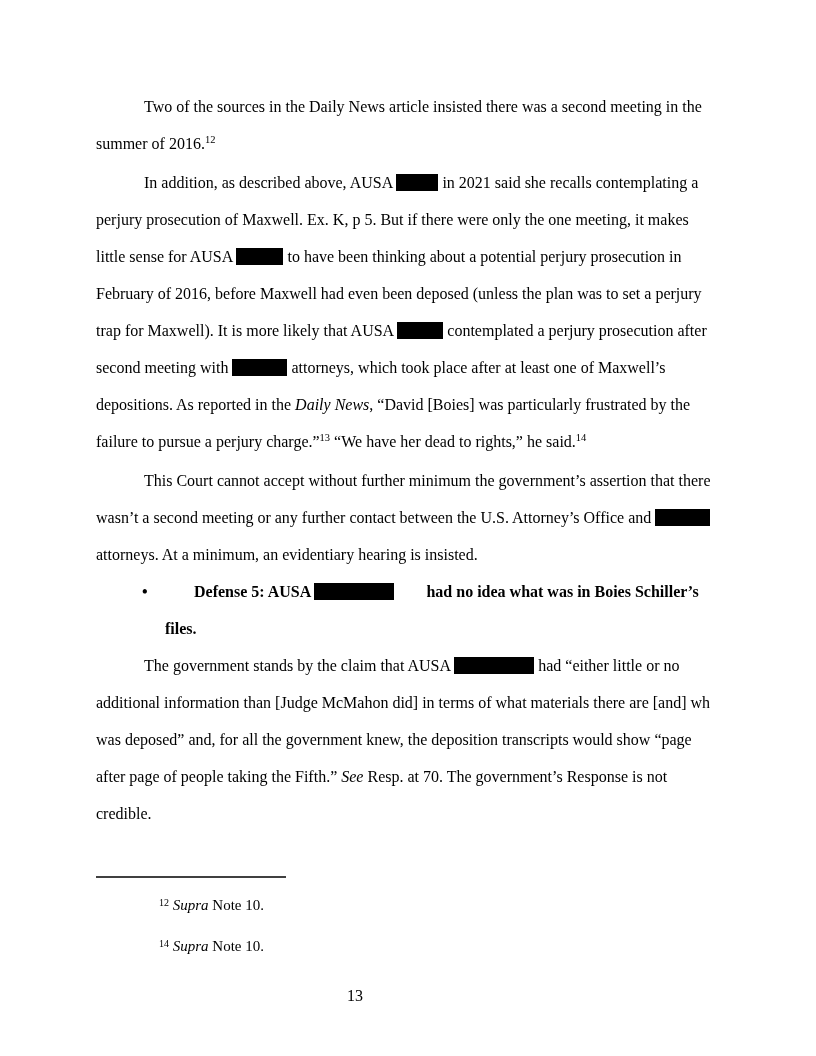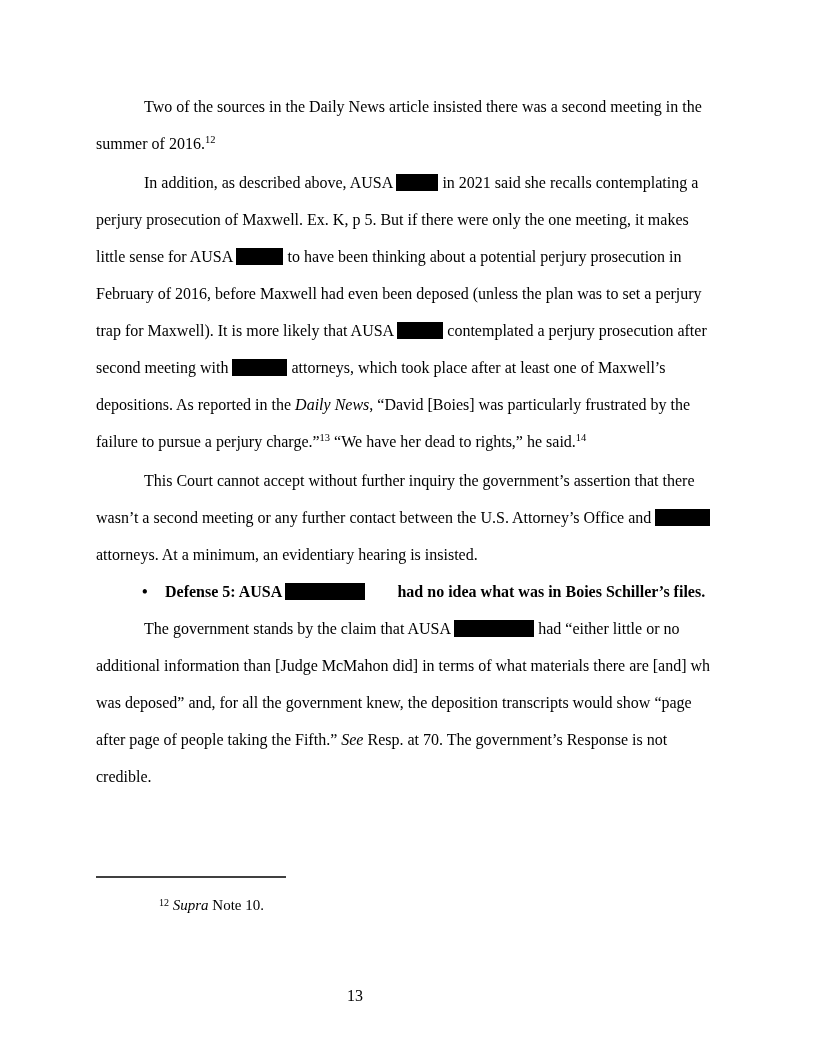--- a/index.html
+++ b/index.html
@@ -84,24 +84,25 @@
     font-size: 16px;
   }
 </style>
 </head>
 <body>
 
 <div class="page">
   <div class="doc-body">
       <p><span>Two of the sources in the Daily News article insisted there was a second meeting in the summer of 2016.</span><span class="sup">12</span></p>
       <p><span>In addition, as described above, AUSA </span><span class="redaction" style="width: 42px; background: rgb(0, 0, 0);"></span><span> in 2021 said she recalls contemplating a perjury prosecution of Maxwell. Ex. K, p 5. But if there were only the one meeting, it makes little sense for AUSA </span><span class="redaction" style="width: 47px; background: rgb(0, 0, 0);"></span><span> to have been thinking about a potential perjury prosecution in February of 2016, before Maxwell had even been deposed (unless the plan was to set a perjury trap for Maxwell). It is more likely that AUSA </span><span class="redaction" style="width: 46px; background: rgb(0, 0, 0);"></span><span> contemplated a perjury prosecution after a second meeting with </span><span class="redaction" style="width: 55px; background: rgb(0, 0, 0);"></span><span> attorneys, which took place after at least one of Maxwell’s depositions. As reported in the </span><span style="font-style: italic;">Daily News</span><span>, “David [Boies] was particularly frustrated by the failure to pursue a perjury charge.”</span><span class="sup">13</span><span> “We have her dead to rights,” he said.</span><span class="sup">14</span></p>
-      <p><span>This Court cannot accept without further inquiry the government’s assertion that there wasn’t a second meeting or any further contact between the U.S. Attorney’s Office and </span><span class="redaction" style="width: 58px; background: rgb(0, 0, 0);"></span><span> attorneys. At a minimum, an evidentiary hearing is insisted.</span></p>
-      <p class="bullet"><span class="bullet-marker">•</span><span style="font-weight: bold;">Defense 5: AUSA </span><span class="redaction" style="width: 80px; background: rgb(0, 0, 0);"></span><span style="font-weight: bold; padding-left: 28px;"> had no idea what was in Boies Schiller’s files.</span></p>
+      <p><span>This Court cannot accept without further minimum the government’s assertion that there wasn’t a second meeting or any further contact between the U.S. Attorney’s Office and </span><span class="redaction" style="width: 58px; background: rgb(0, 0, 0);"></span><span> attorneys. At a minimum, an evidentiary hearing is insisted.</span></p>
+      <p class="bullet"><span class="bullet-marker">•</span><span style="font-weight: bold; margin-left: 29px;">Defense 5: AUSA </span><span class="redaction" style="width: 80px; background: rgb(0, 0, 0);"></span><span style="font-weight: bold; padding-left: 28px;"> had no idea what was in Boies Schiller’s files.</span></p>
       <p><span>The government stands by the claim that AUSA </span><span class="redaction" style="width: 80px; background: rgb(0, 0, 0);"></span><span> had “either little or no additional information than [Judge McMahon did] in terms of what materials there are [and] who was deposed” and, for all the government knew, the deposition transcripts would show “page after page of people taking the Fifth.” </span><span style="font-style: italic;">See</span><span> Resp. at 70. The government’s Response is not credible.</span></p>
     </div>
   <div class="footnotes">
     <div class="fn-sep"></div>
     <div>
         <p><span class="fn-marker">12</span> <span style="font-style: italic;">Supra</span><span> Note 10.</span></p>
+        <p><span class="fn-marker">14</span> <span style="font-style: italic;">Supra</span><span> Note 10.</span></p>
       </div>
   </div>
   <div class="page-number">13</div>
 </div>
 
 </body></html>

